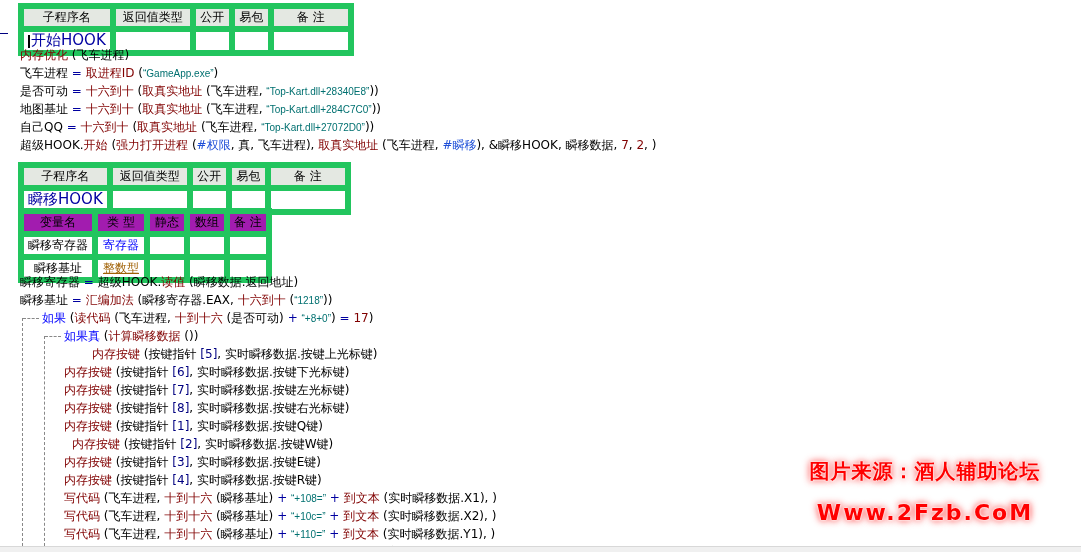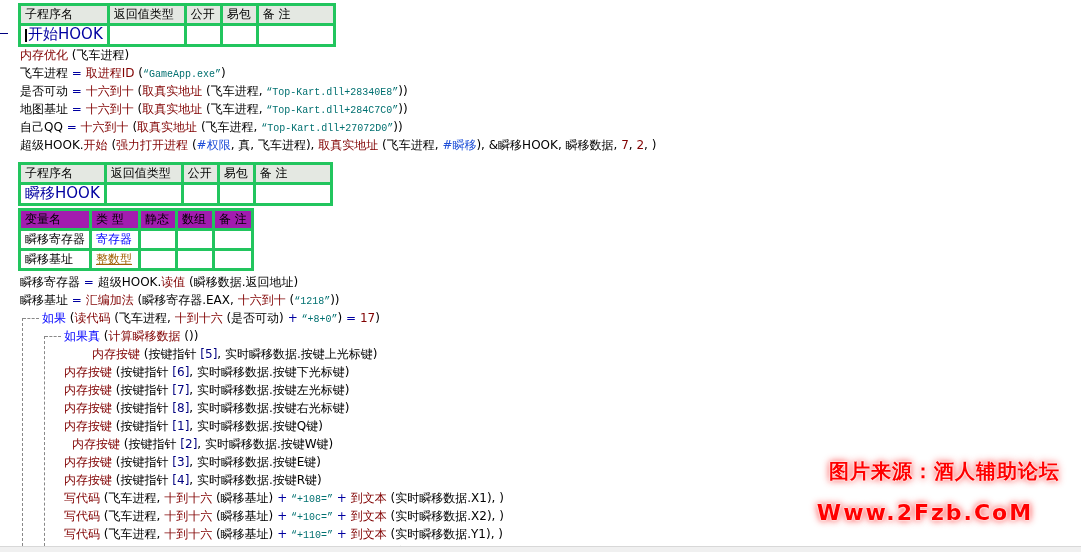--- a/index.html
+++ b/index.html
@@ -4,42 +4,42 @@
 <style>
   html, body { margin:0; padding:0; }
   body {
     width:1081px; height:552px; overflow:hidden; position:relative;
     background:#ffffff;
     font-family: "DejaVu Sans", sans-serif;
     font-size:12px; color:#000;
   }
   .editor { position:absolute; left:0; top:0; width:1081px; height:546px; }
   table.dt { border-collapse:collapse; position:absolute; font-size:12px; }
-  table.dt td { border:3px solid #22c55e; height:17px; padding:0 4px; white-space:nowrap; line-height:17px; }
+  table.dt td { border:6px solid #22c55e; height:17px; padding:0 4px; white-space:nowrap; line-height:17px;text-align:center; }
   table.dt tr.hd td { background:#e4e8e2; }
   table.dt2 tr.hd td { background:#a21caf; }
   .sub-name { color:#0000a0; font-size:15px; }
   .type-link { color:#a16207; text-decoration:underline; }
   .type-blue { color:#0000ff; }
   .line { position:absolute; white-space:nowrap; height:18px; line-height:18px; font-size:12px; }
   .cmd { color:#800000; }
   .flow { color:#0000ff; }
-  .str { color:#007070; font-family:Liberation Mono, monospace; font-size:10px; }
+  .str { color:#007070; font-family:Liberation Sans, sans-serif; font-size:10px; }
   .num { color:#800000; }
   .op { color:#0000a0; }
   .par { color:#000080; }
   .const { color:#1d4ed8; }
   .guide-v { position:absolute; border-left:1px dashed #888; width:0; }
   .guide-h { position:absolute; border-top:1px dashed #888; height:0; }
   .cursor-mark { position:absolute; left:0; top:33px; width:8px; border-top:1px solid #000080; }
   .caret { display:inline-block; width:2px; height:13px; background:#000; vertical-align:middle; margin-right:1px; }
   .hscroll { position:absolute; left:0; top:546px; width:1081px; height:6px; background:#f0f0f0; border-top:1px solid #d8d8d8; }
   .watermark { position:absolute; left:790px; width:270px; text-align:center; color:#ff0000; font-weight:bold;
     text-shadow: 0 0 3px #fff, 0 0 2px #fff, 0 0 6px #ff4040, 0 0 10px #ff8080; }
-  .wm1 { top:458px; font-size:20px; letter-spacing:1px;text-align:right; }
+  .wm1 { top:458px; font-size:20px; letter-spacing:1px; }
   .wm2 { top:500px; font-size:22px; letter-spacing:2px; font-family:"DejaVu Sans", sans-serif; }
 </style>
 </head>
 <body>
 
 <div class="editor">
 
   <div class="cursor-mark"></div>
 
   <table class="dt" style="left:18px; top:3px;">

